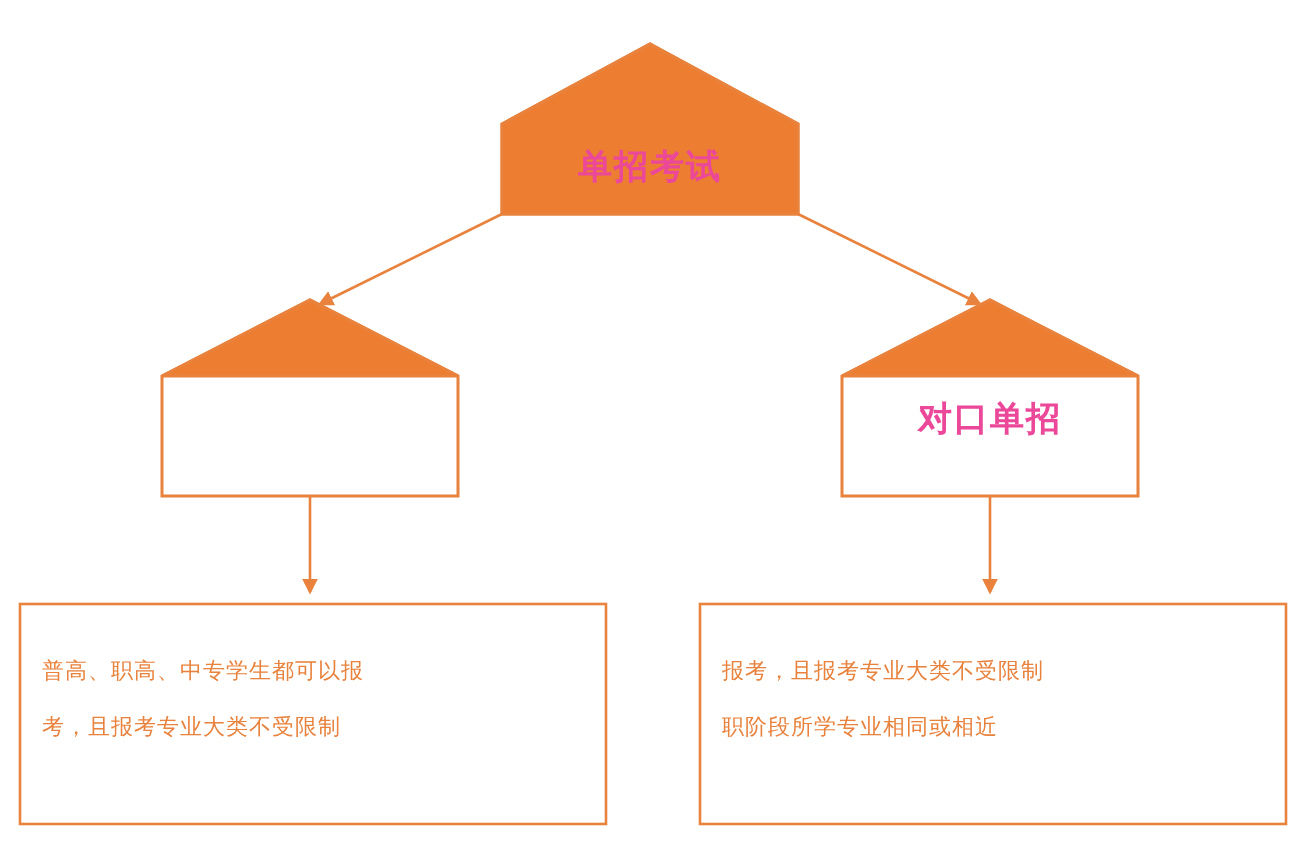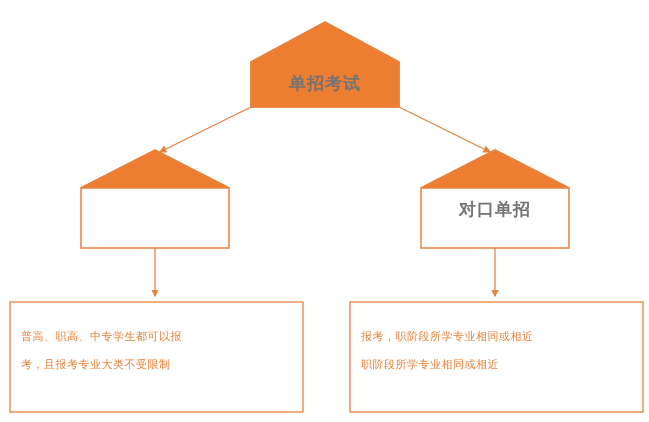--- a/index.html
+++ b/index.html
@@ -21,21 +21,21 @@
     position: absolute;
     left: 0;
     top: 0;
     width: 649px;
     height: 422px;
   }
   .node-label {
     position: absolute;
     font-weight: bold;
     font-size: 17px;
-    color: #737373;
+    color: #ec4899;
     letter-spacing: 1px;
     white-space: nowrap;
     text-align: center;
   }
   #label-root {
     left: 265px;
     top: 72px;
     width: 120px;
   }
   #label-left {
@@ -110,17 +110,17 @@
 
   <div class="node-label" id="label-root">单招考试</div>
   <div class="node-label" id="label-right">对口单招</div>
 
   <div class="box-text" id="text-left">
     <div>普高、职高、中专学生都可以报</div>
     <div>考，且报考专业大类不受限制</div>
   </div>
 
   <div class="box-text" id="text-right">
-    <div>报考，职阶段所学专业相同或相近</div>
+    <div>报考，且报考专业大类不受限制</div>
     <div>职阶段所学专业相同或相近</div>
   </div>
 
 </div>
 
 </body></html>

